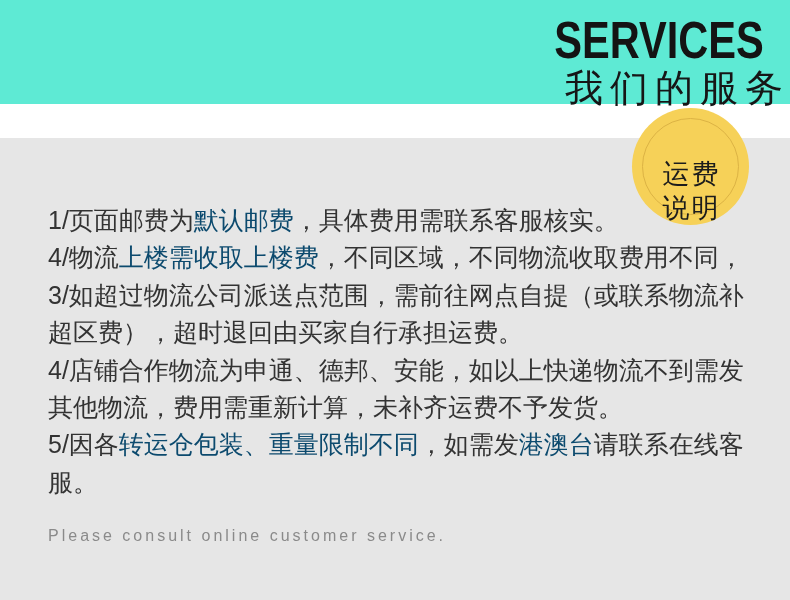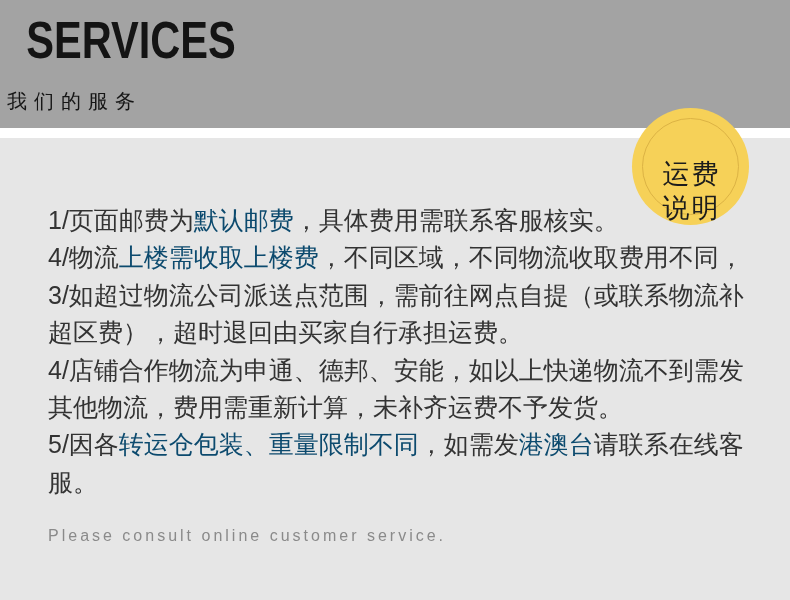--- a/index.html
+++ b/index.html
@@ -3,32 +3,32 @@
 <meta charset="utf-8">
 <style>
   html,body{margin:0;padding:0;}
   body{
     width:790px;height:600px;overflow:hidden;position:relative;
     background:#ffffff;
     font-family:"Liberation Sans","DejaVu Sans",sans-serif;
   }
   
   .header{
-    position:absolute;top:0;left:0;width:790px;height:128px;
-    background:#a3a3a3;text-align:left;z-index:1;
+    position:absolute;top:0;left:0;width:790px;height:104px;
+    background:#5eead4;text-align:right;z-index:1;
   }
   .title{
     margin-top:14px;
     font-size:52px;line-height:52px;font-weight:900;color:#141414;
     letter-spacing:0px;
     display:inline-block;transform:scaleX(0.8);transform-origin:center;
   }
   .subtitle{
-    margin-top:19px;
-    font-size:20px;line-height:32px;color:#161616;
+    margin-top:6px;
+    font-size:38px;line-height:32px;color:#161616;
     letter-spacing:7px;text-indent:7px;
   }
   
   .panel{
     position:absolute;top:138px;left:0;width:790px;height:462px;
     background:#e6e6e6;box-sizing:border-box;
     padding:64px 36px 0 48px;
   }
   .note-line{
     font-size:25px;line-height:37.4px;color:#333333;

